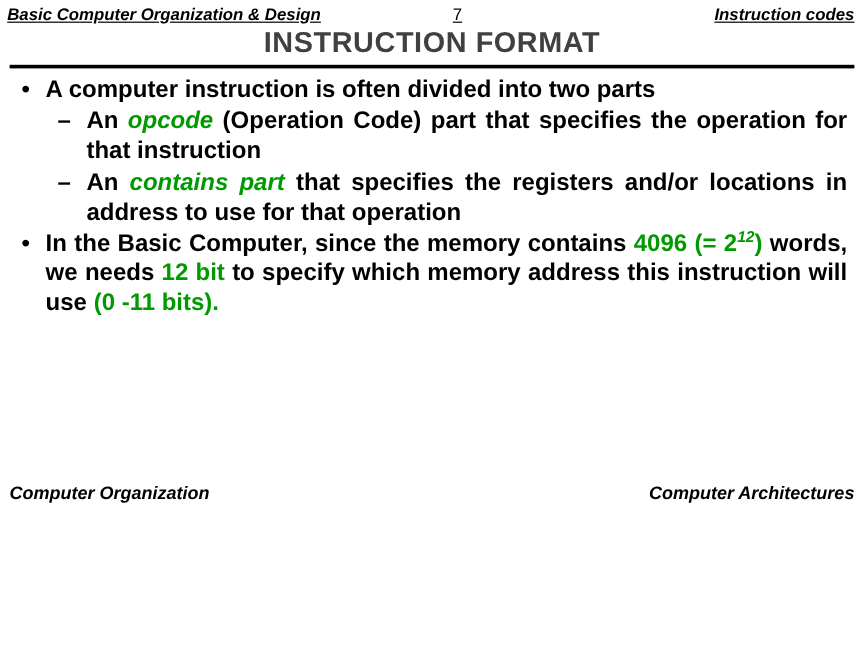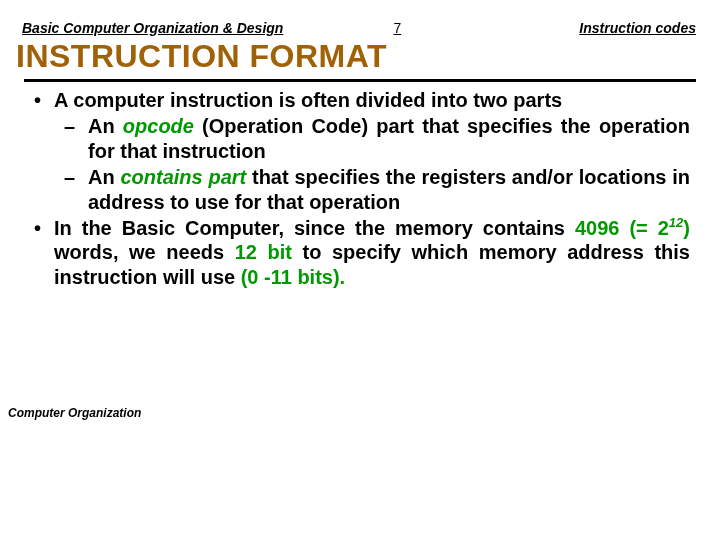--- a/index.html
+++ b/index.html
@@ -8,37 +8,38 @@
       height: 540px;
       background: #fff;
       font-family: Arial, Helvetica, sans-serif;
       position: relative;
       overflow: hidden;
     }
     .slide {
       width: 720px;
       height: 424px;
       position: relative;
-      padding: 16px;
+      padding: 0;
     }
     .header {
       display: flex;
       align-items: flex-end;
       padding: 4px 8px 0 6px;
       font-size: 14px;
       font-weight: bold;
       font-style: italic;
     }
     .header-left { flex: 0 0 auto; text-decoration: underline; }
     .header-page { flex: 0 0 auto; margin-left: 110px; text-decoration: underline; font-style: normal; font-weight: normal;}
     .header-right { margin-left: auto; text-decoration: underline; }
     .title {
-      font-size: 32px;
+      text-align: center;
+      font-size: 24px;
       font-weight: bold;
-      color: #a16207;
+      color: #404040;
       padding: 2px 0 4px 0;
       letter-spacing: 0.5px;
     }
     .divider {
       border: none;
       border-top: 3px solid #000;
       margin: 0 8px 6px 8px;
     }
     .content {
       padding: 0 14px 0 14px;
@@ -72,21 +73,21 @@
     .green-b { color: #009a00; font-weight: bold; }
     .ital-u { font-style: italic; }
     sup { font-size: 0.65em; vertical-align: super; line-height: 0; font-style: italic; }
     .footer {
       position: absolute;
       bottom: 4px;
       left: 0;
       width: 100%;
       display: flex;
       padding: 0 8px;
-      font-size: 12px;
+      font-size: 15px;
       font-weight: bold;
       font-style: italic;
     }
     .footer-left { flex: 0 0 auto; }
     .footer-right { margin-left: auto; }
   </style>
 </head>
 <body>
 
 <div class="slide">
@@ -117,15 +118,16 @@
     </div>
 
     <div class="bullet1">
       <span>In the Basic Computer, since the memory contains </span><span class="green-b"><span>4096 (= 2</span><sup>12</sup><span>)</span></span><span> words, we needs </span><span class="green-b">12 bit</span><span> to specify which memory address this instruction will use </span><span class="green-b">(0 -11 bits).</span>
     </div>
 
   </div>
 
   <div class="footer">
     <span class="footer-left">Computer Organization</span>
+    <span class="footer-right">Computer Architectures</span>
   </div>
 
 </div>
 
 </body></html>

